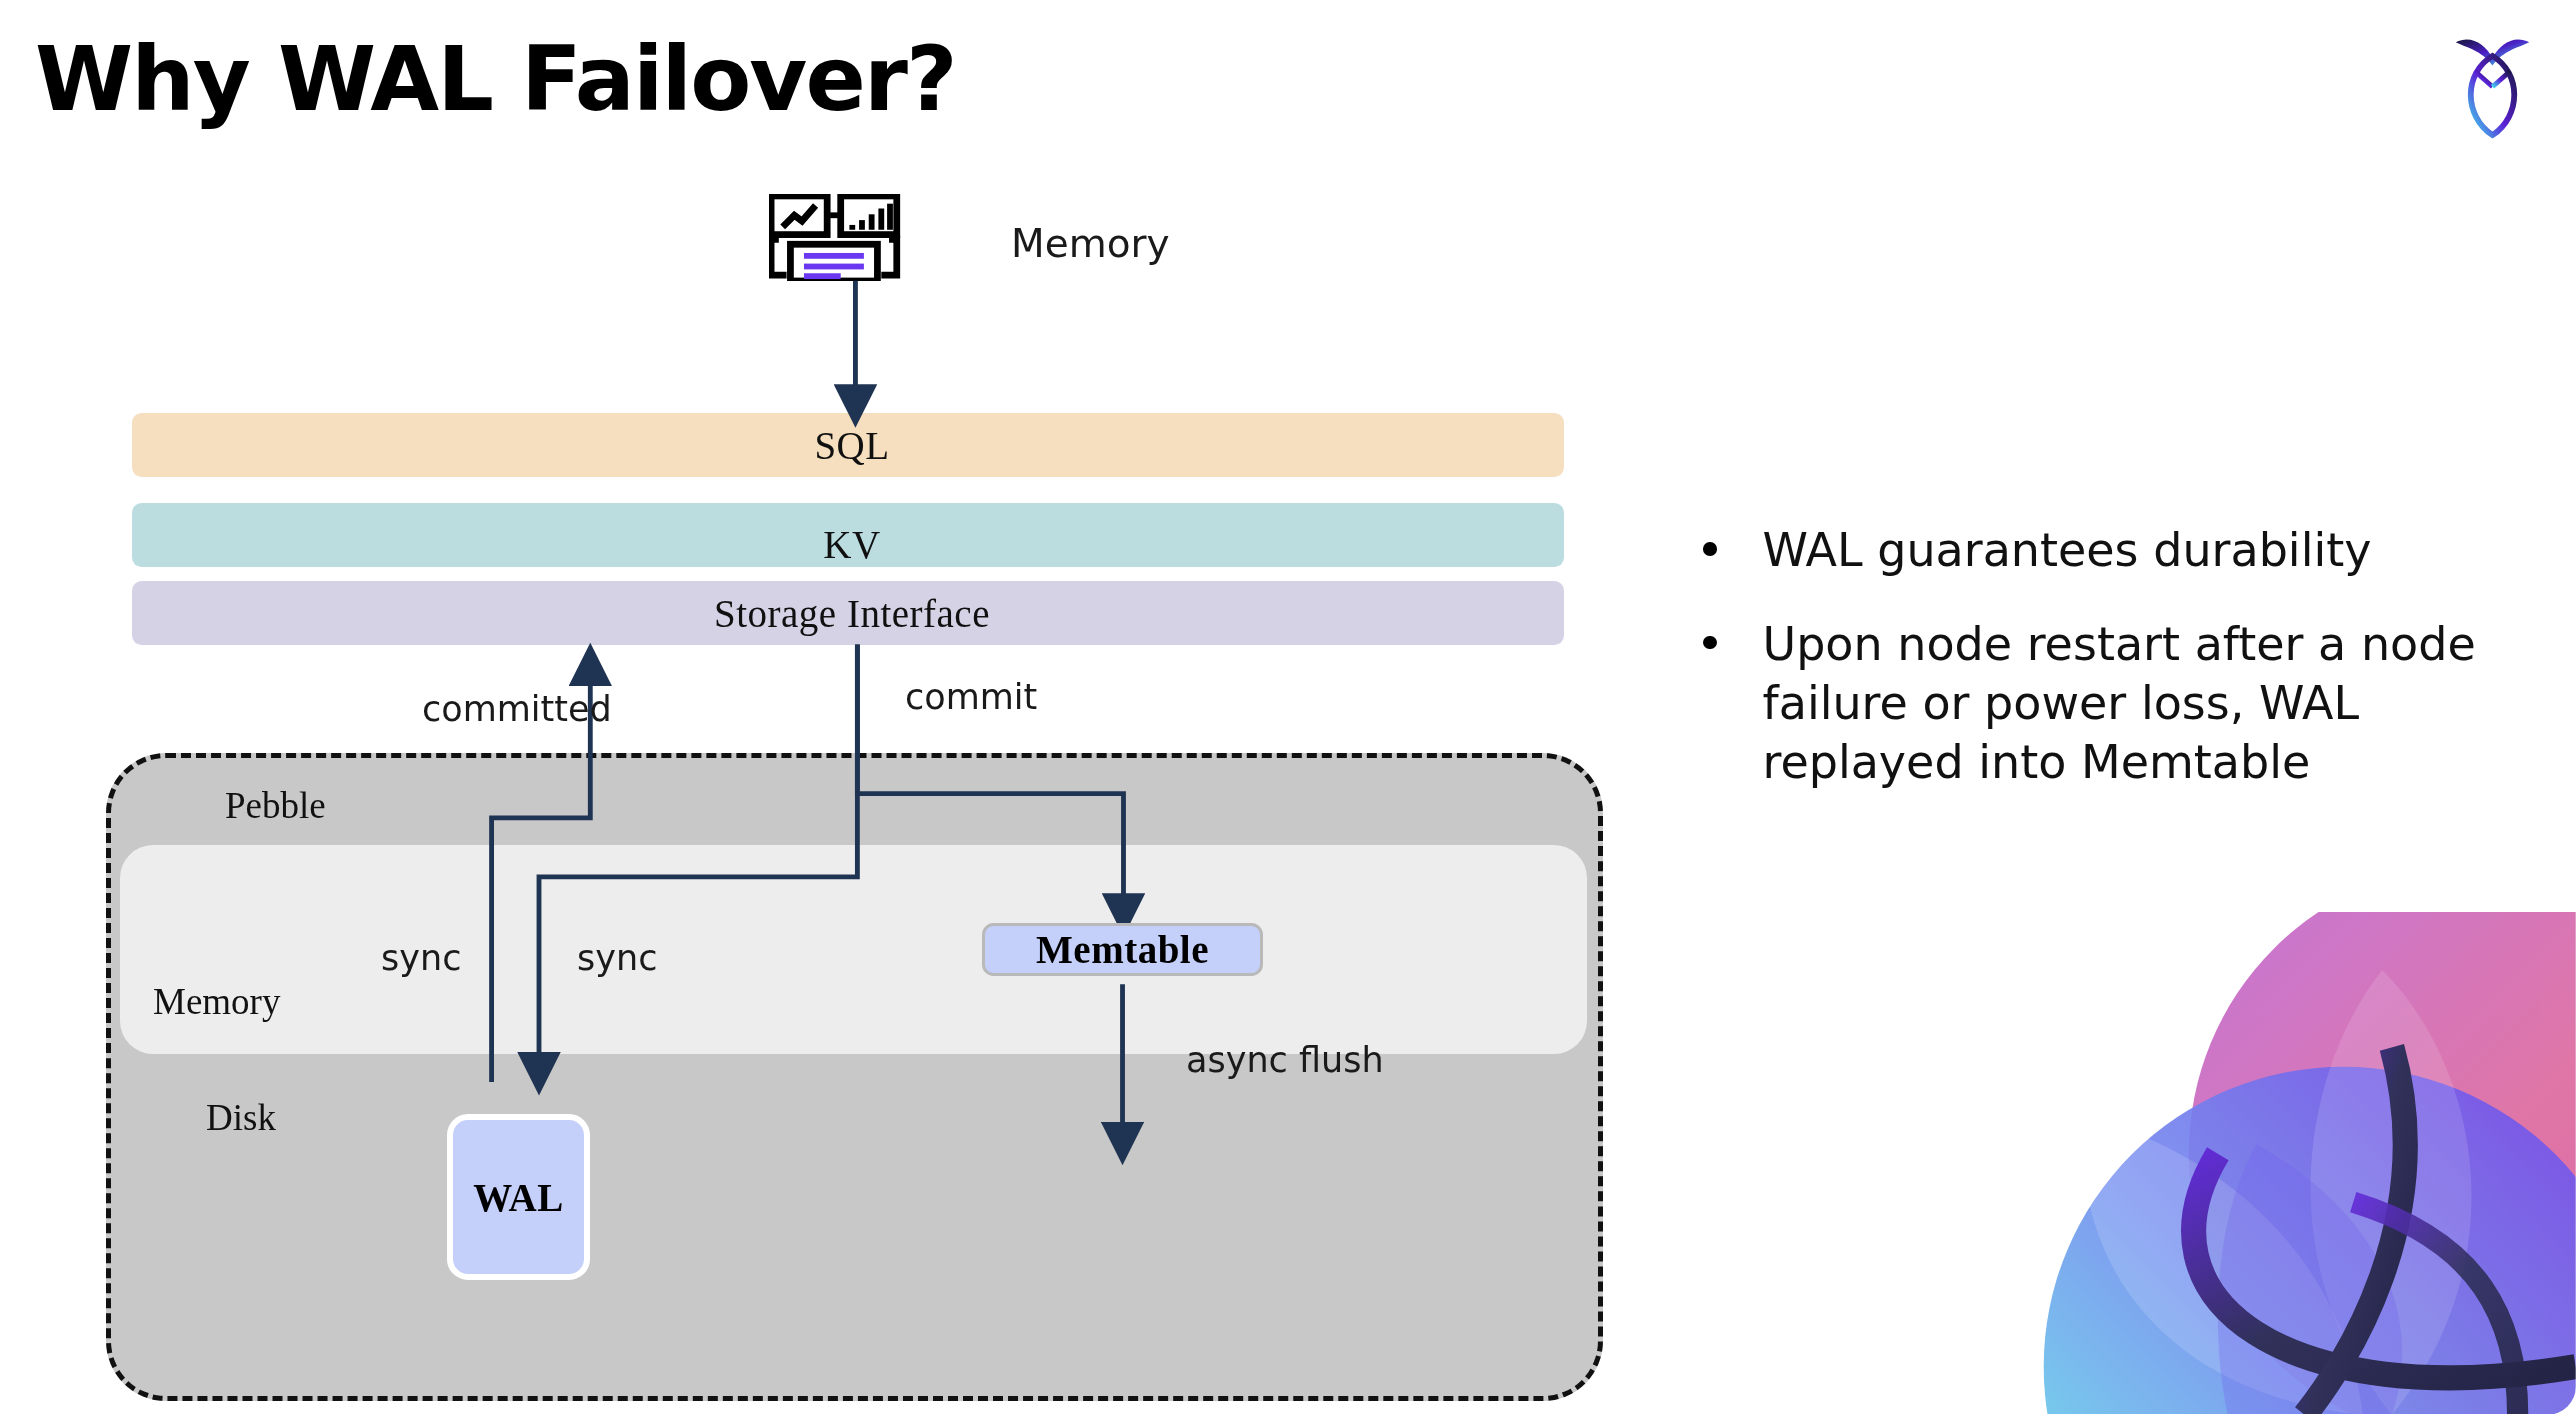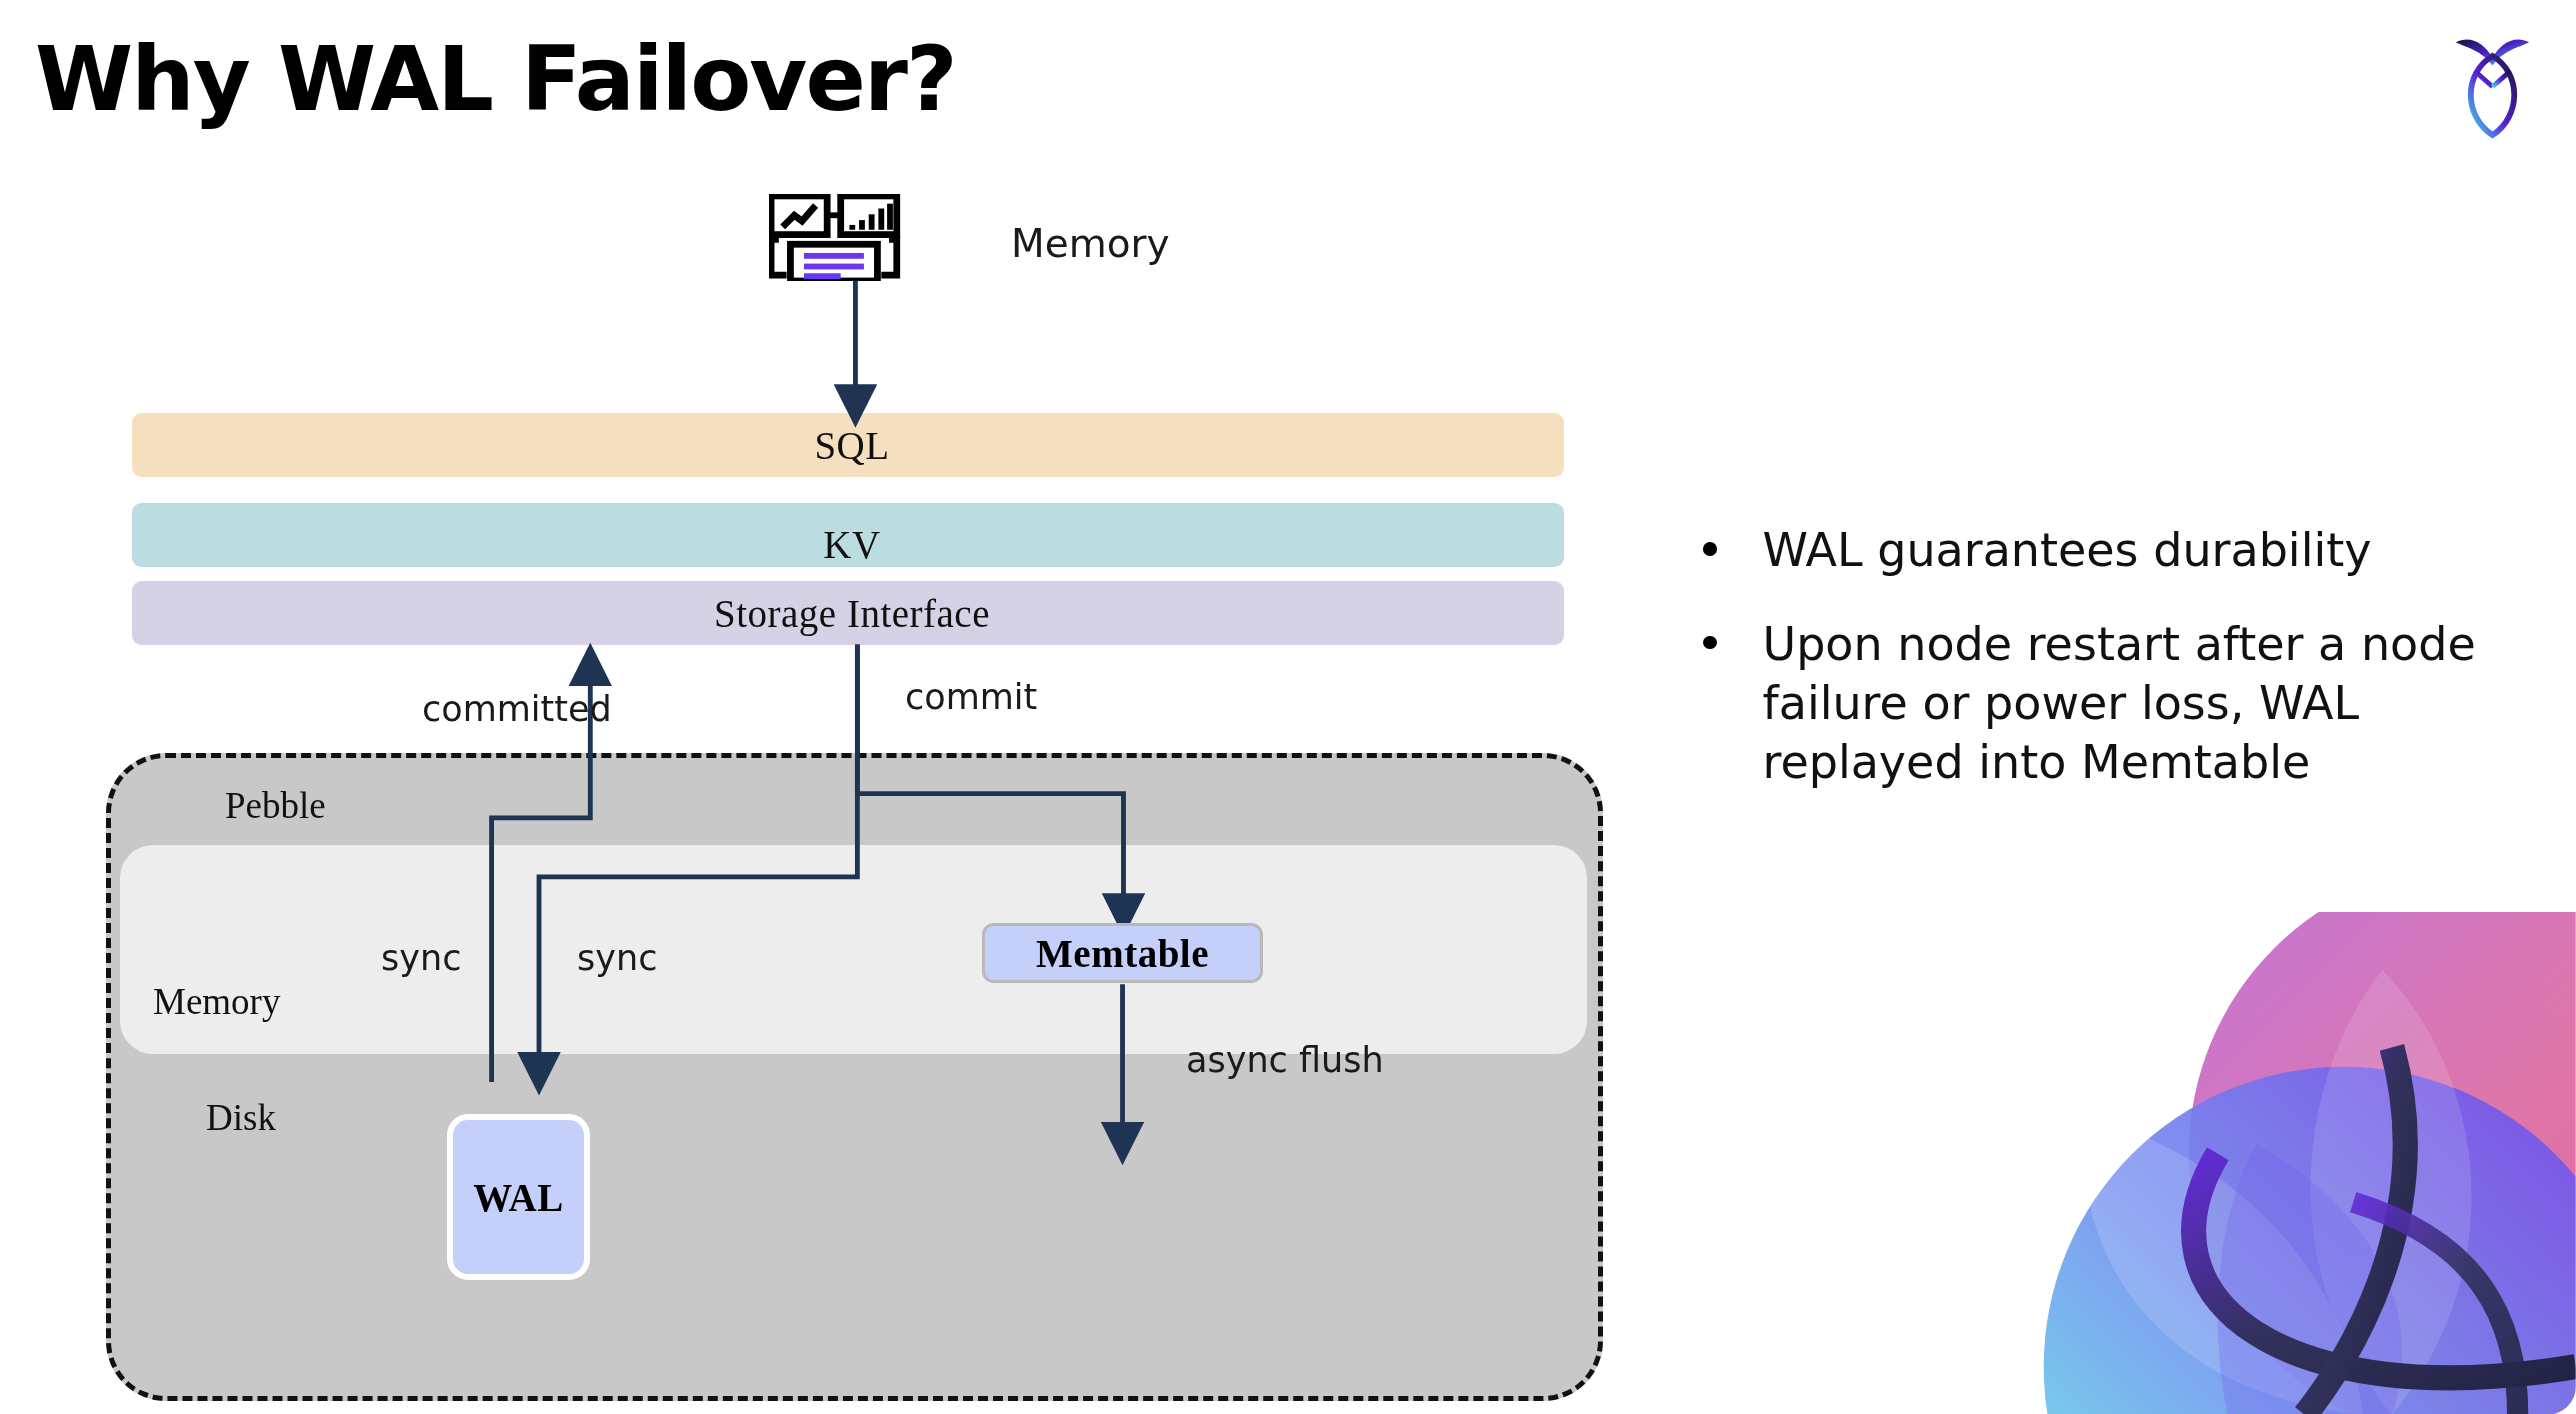--- a/index.html
+++ b/index.html
@@ -141,21 +141,21 @@
   }
   .node span {
     font-family: "Liberation Serif", serif;
     font-weight: 700;
     font-size: 39px;
     color: #000000;
     letter-spacing: 0.5px;
   }
   #node-memtable {
     left: 982px; top: 923px;
-    width: 281px; height: 60px;
+    width: 281px; height: 53px;
     border: 3.9px solid #b9b9b9;
     border-radius: 11.6px;
   }
   #node-wal {
     left: 447px; top: 1082px;
     width: 143px; height: 166px;
     border: 6.8px solid #ffffff;
     border-radius: 21px;
     margin-top: 32px;
   }

